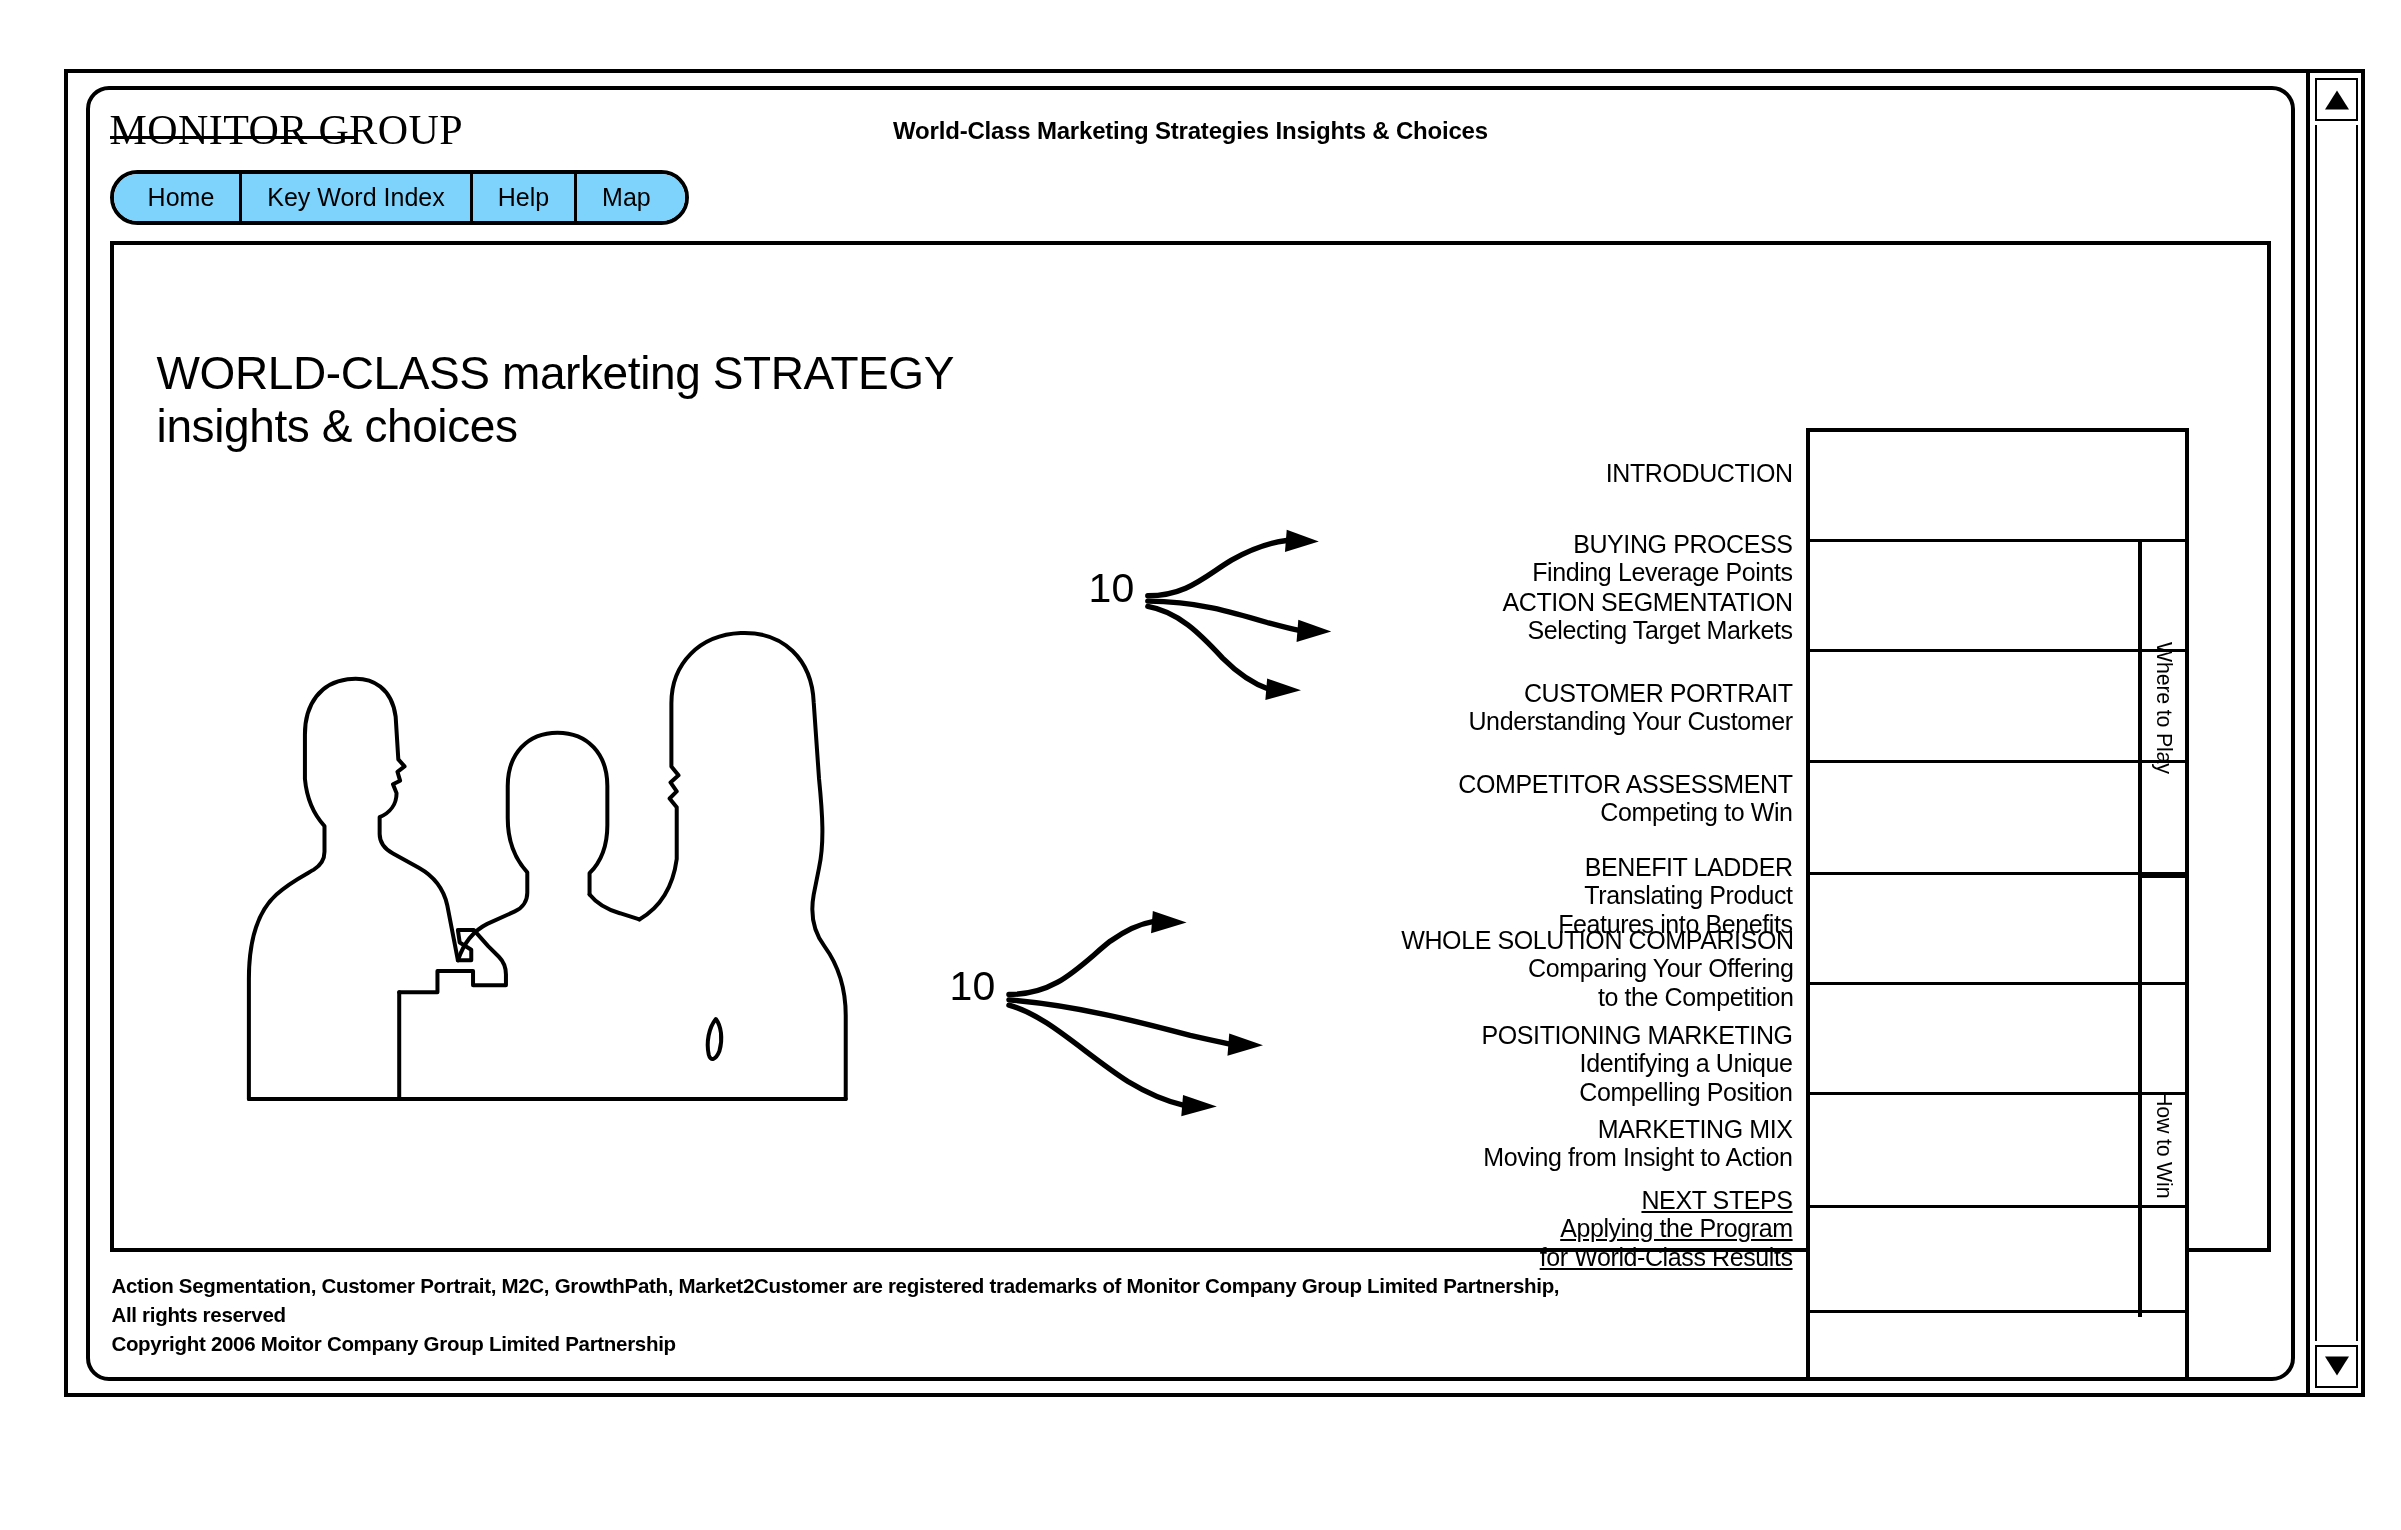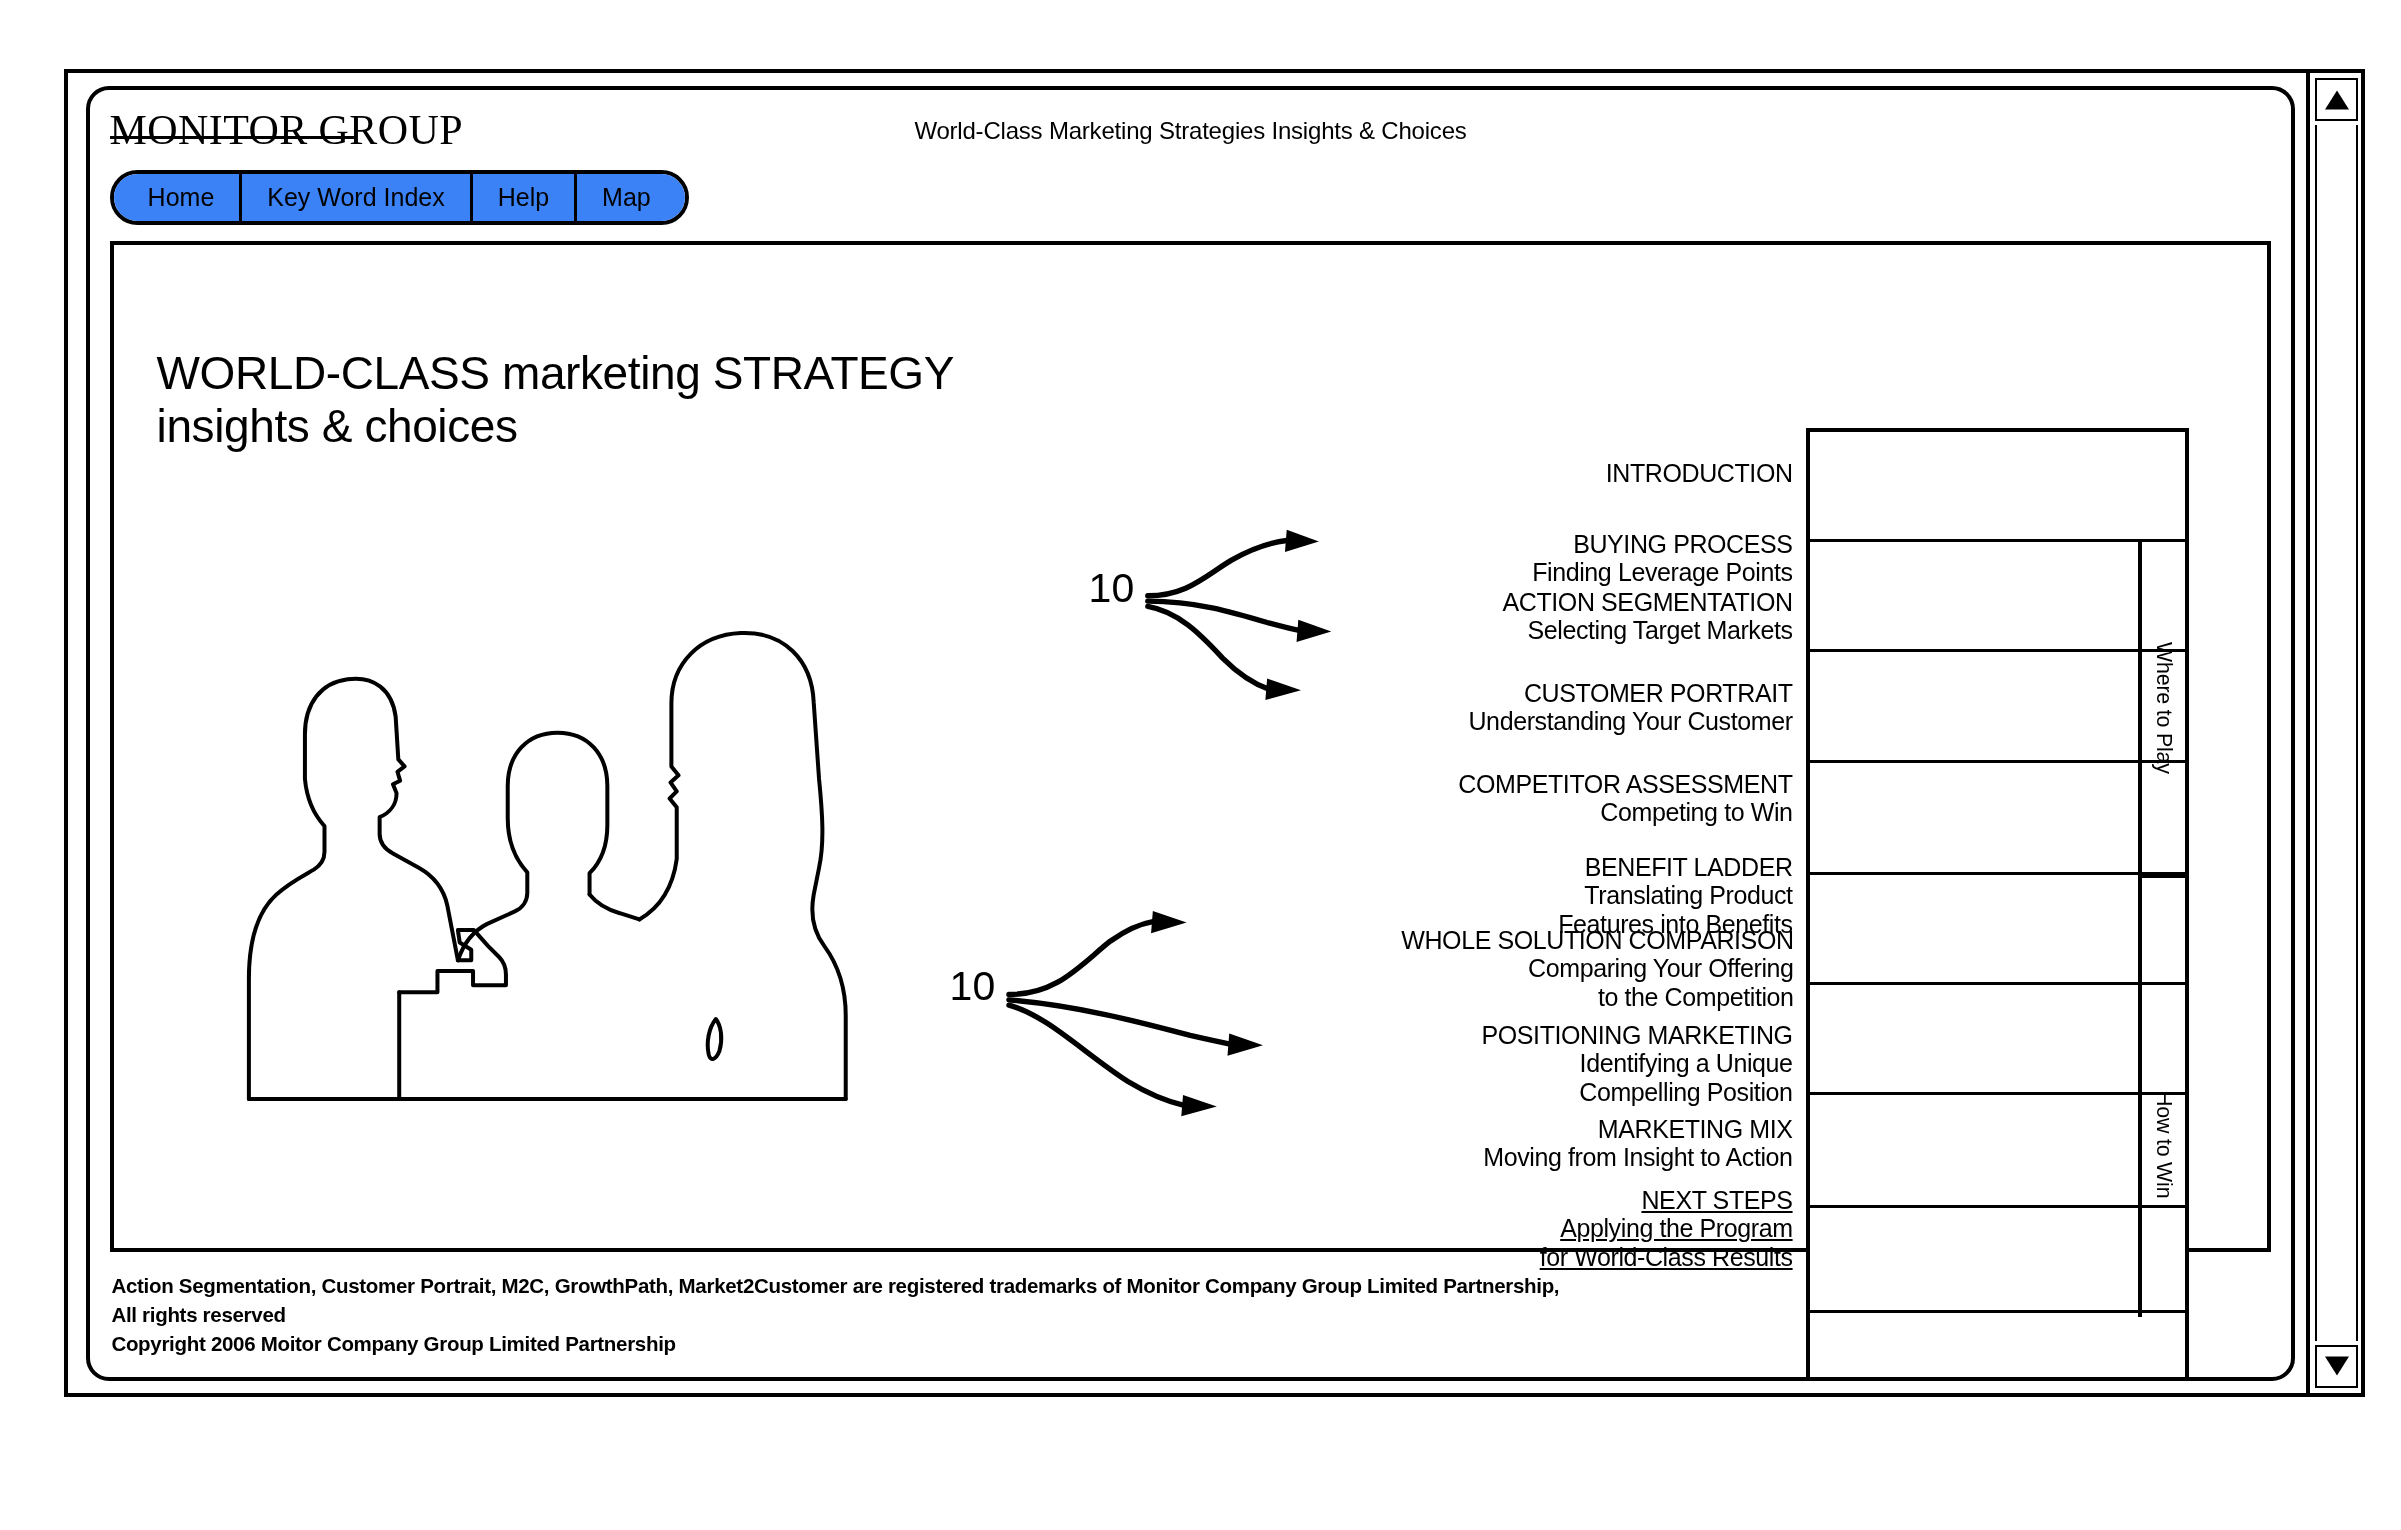--- a/index.html
+++ b/index.html
@@ -103,21 +103,21 @@
     width: 247px;
     height: 3.6px;
     background: #000;
   }
   #header-title {
     position: absolute;
     left: 0; right: 0;
     top: 27px;
     text-align: center;
     font-size: 24px;
-    font-weight: normal;
+    font-weight: bold;
     letter-spacing: -0.2px;
   }
 
   
   #nav-bar {
     position: absolute;
     left: 19.6px;
     top: 80px;
     height: 55px;
     display: flex;
@@ -127,21 +127,21 @@
     overflow: hidden;
   }
   .nav-item {
     display: flex;
     align-items: center;
     justify-content: center;
     padding: 16px 25px;
     font-size: 25px;
     border-right: 3.6px solid #000;
     white-space: nowrap;
-    background: #3b82f6;
+    background: #7dd3fc;
   }
   .nav-item:last-child { border-right: none; padding-right: 34px; }
   .nav-item:first-child { padding-left: 34px; }
 
   
   #content-frame {
     position: absolute;
     left: 19.6px;
     top: 151px;
     right: 19.6px;

